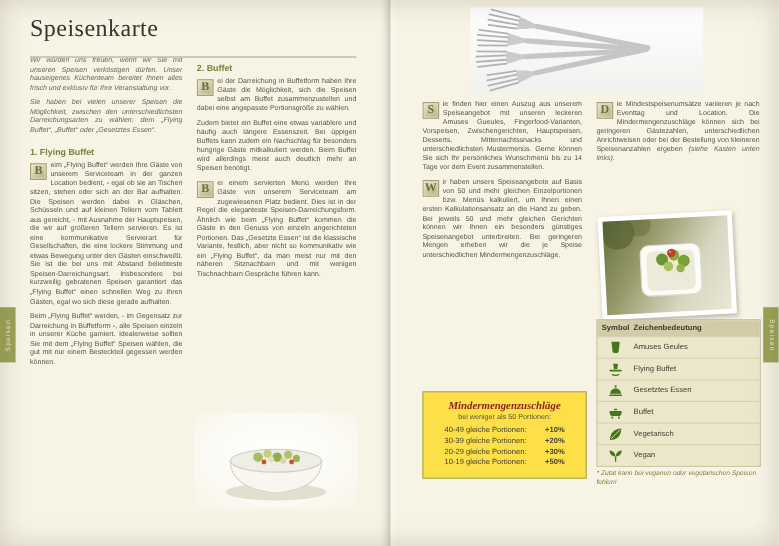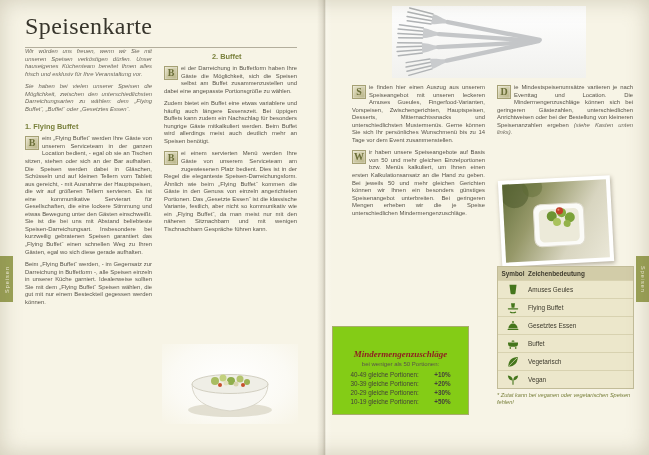--- a/index.html
+++ b/index.html
@@ -2,46 +2,46 @@
 <html><head>
 <meta charset="utf-8">
 <style>
   html,body{margin:0;padding:0;}
   body{width:649px;height:455px;overflow:hidden;background:#efecdd;}
   .spread{position:relative;width:649px;height:455px;background:#f7f4e6;font-family:"Liberation Sans",sans-serif;overflow:hidden;}
   .spread::after{content:"";position:absolute;inset:0;box-shadow:inset 0 0 22px rgba(110,100,70,.28);pointer-events:none;}
   .spine{position:absolute;left:317px;top:0;width:15px;height:455px;
     background:linear-gradient(90deg,rgba(60,50,30,0) 0%,rgba(60,50,30,.10) 35%,rgba(60,50,30,.22) 50%,rgba(255,255,250,.30) 60%,rgba(60,50,30,0) 100%);}
   
-  .title{position:absolute;left:25px;top:13px;font-family:"Liberation Serif",serif;font-size:24px;color:#37352c;letter-spacing:.4px;text-align:center;}
+  .title{position:absolute;left:25px;top:13px;font-family:"Liberation Serif",serif;font-size:20px;color:#37352c;letter-spacing:.4px;text-align:center;}
   .rule{position:absolute;left:25px;top:47px;width:272px;border-top:1px solid #b3ae9c;}
   
   .col{position:absolute;overflow:hidden;}
   .p{font-size:5.9px;line-height:1.28;color:#58544a;text-align:justify;margin:0 0 5px 0;}
   .it{font-style:italic;color:#6b675c;}
   .h{font-size:7.4px;font-weight:bold;color:#79803c;margin:9px 0 4px 0;}
-  .h:first-child{margin-top:0;margin-left:48px;}
+  .h:first-child{margin-top:0;}
   .dc{float:left;width:12px;height:12px;margin:1px 3px 1px 0;background:linear-gradient(145deg,#e7e3c8,#b6b183);
       border:1px solid #a5a074;color:#6b6f39;font-family:"Liberation Serif",serif;font-size:10px;line-height:12px;
       text-align:center;font-weight:bold;box-shadow:inset 0 0 2px rgba(255,255,255,.8);}
   .pagenum{position:absolute;top:454px;width:324px;text-align:center;font-size:7px;color:#55524a;font-family:"Liberation Serif",serif;}
   
   .tab{position:absolute;top:256px;width:13px;height:46px;background:#9aa156;display:flex;align-items:center;justify-content:center;}
   .tab-txt{writing-mode:vertical-rl;font-size:5.5px;letter-spacing:1px;color:#f4f0dc;}
   .tab-l{left:0;} .tab-l .tab-txt{transform:rotate(180deg);}
   .tab-r{right:0;}
   
   .forks{position:absolute;left:392px;top:6px;width:194px;height:72px;background:linear-gradient(180deg,#ffffff,#f1f1ee);}
   .bowlphoto{position:absolute;left:162px;top:344px;width:136px;height:80px;
      background:radial-gradient(ellipse at 50% 45%,#ffffff 0%,#fbfaf4 60%,rgba(247,244,230,0) 100%);}
   .polaroid{position:absolute;left:500px;top:178px;width:104px;height:78px;background:#fff;padding:4px;
      box-shadow:1px 2px 4px rgba(60,50,30,.35);transform:rotate(-3deg);}
   .polaroid-inner{width:104px;height:78px;background:linear-gradient(120deg,#64703c 0%,#97996a 32%,#d8d5c0 68%,#eae7d7 100%);overflow:hidden;}
   
-  .surbox{position:absolute;left:332px;top:326px;width:137px;border:1px solid #a7ad6b;background:#84cc16;padding:22px 6px 7px 6px;box-sizing:border-box;}
+  .surbox{position:absolute;left:352px;top:326px;width:137px;border:1px solid #a7ad6b;background:#fde047;padding:6px 6px 7px 6px;box-sizing:border-box;}
   .sur-title{font-family:"Liberation Serif",serif;font-weight:bold;font-style:italic;font-size:9px;color:#8e2121;text-align:center;}
   .sur-sub{font-size:6px;color:#58544a;text-align:center;margin:2px 0 4px 0;}
   .sur-row{display:flex;justify-content:space-between;width:100px;margin:0 auto 2px auto;font-size:6.3px;color:#44403a;}
   .sur-row .pct{font-weight:bold;}
   
   .symbols{position:absolute;left:497px;top:266px;width:137px;}
   .sym-table{border:1px solid #c2bc98;}
   .sym-head{display:flex;align-items:center;background:#d2cca8;font-weight:bold;font-size:6.4px;color:#3d3a2d;padding:3px 0;}
   .sym-row{display:flex;align-items:center;height:17px;background:#ece7cb;border-top:1px solid #d8d2b0;}
   .sym-c1{width:30px;display:flex;justify-content:center;flex:none;}

